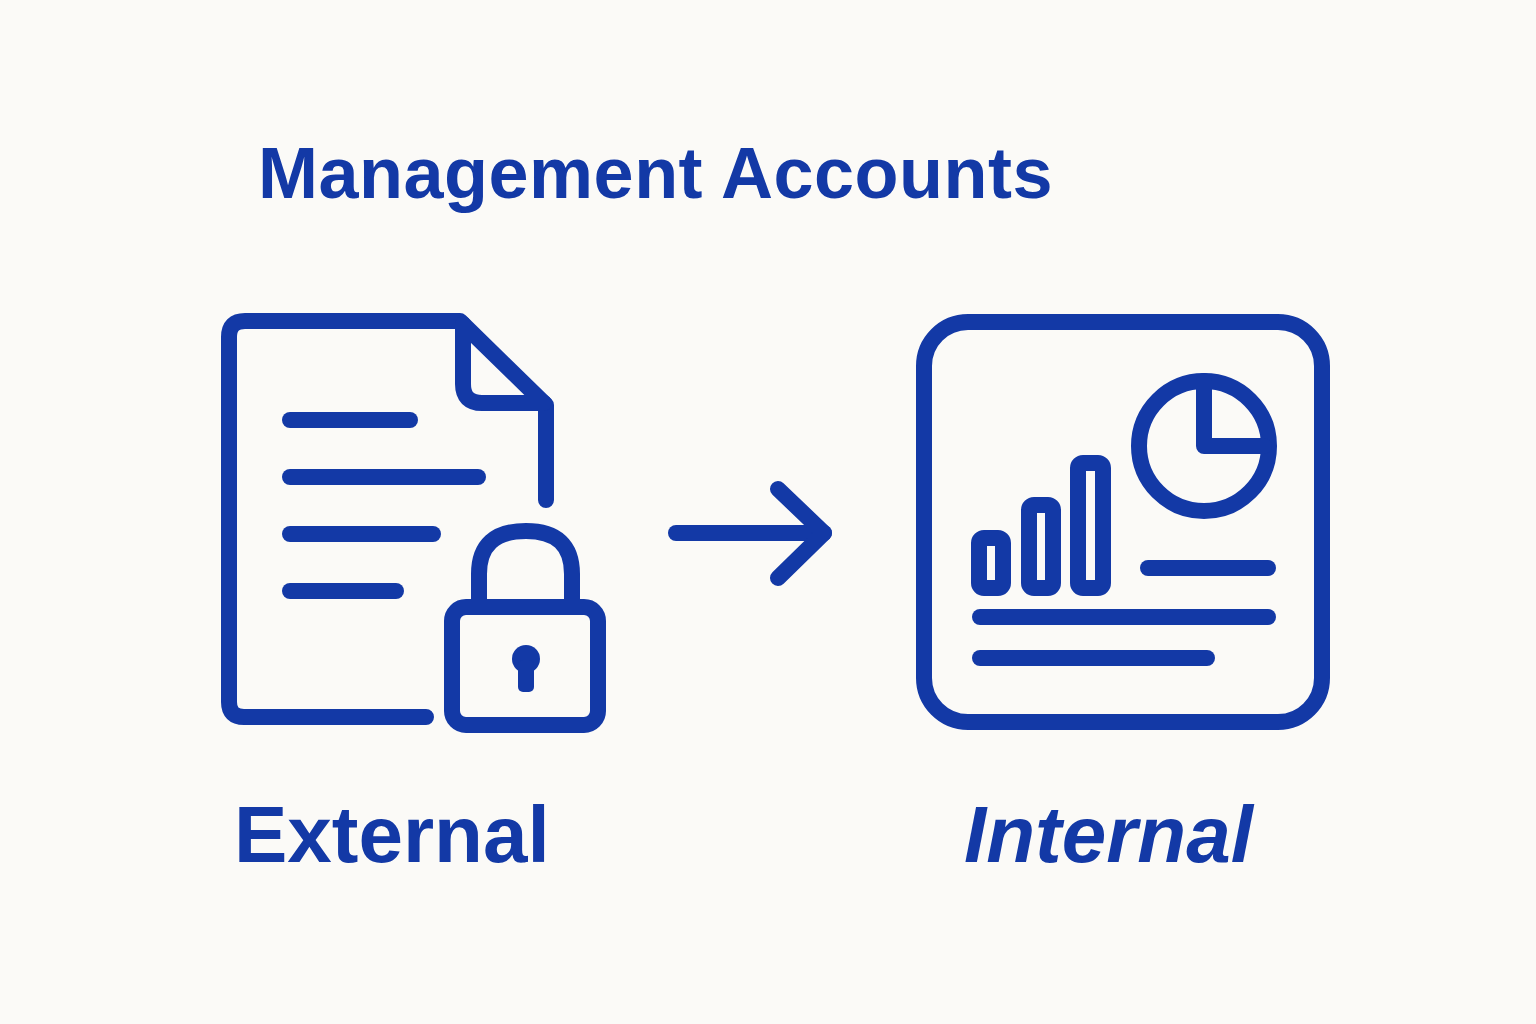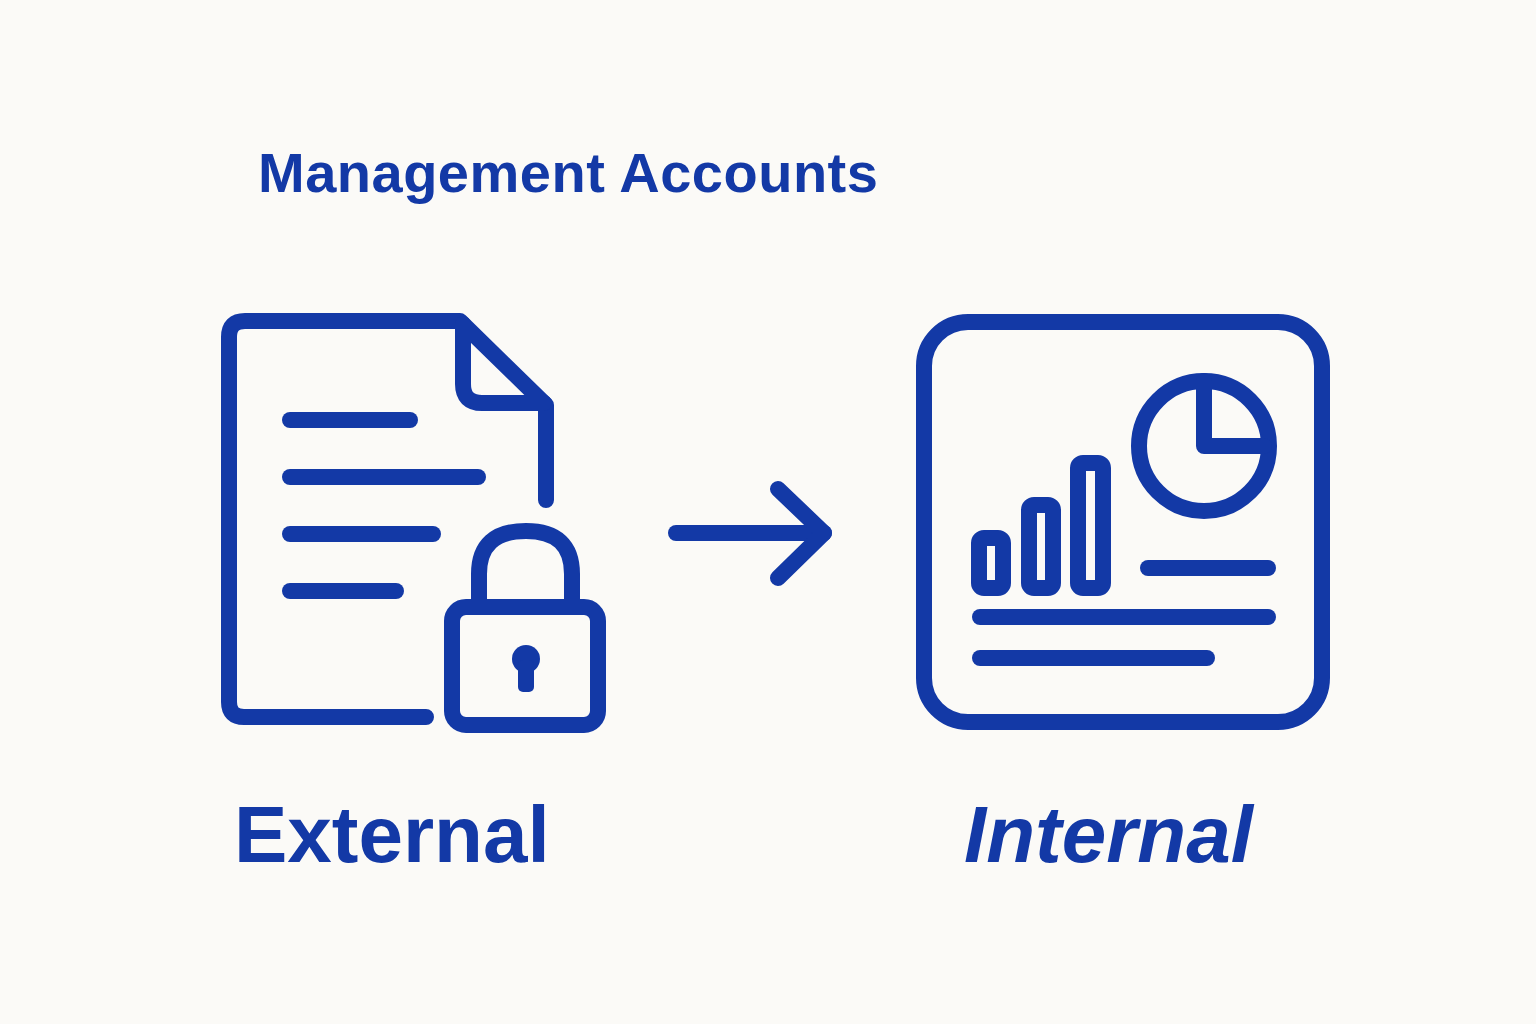--- a/index.html
+++ b/index.html
@@ -4,21 +4,21 @@
 <style>
   html, body { margin: 0; padding: 0; }
   body {
     width: 1536px; height: 1024px; background: #fbfaf7;
     position: relative; overflow: hidden;
     font-family: "Liberation Sans", "DejaVu Sans", sans-serif;
     color: #1339a6;
   }
   .title {
     position: absolute; left: 258px; top: 118px; width: 1000px;
-    font-size: 56px; font-weight: bold; letter-spacing: 0.5px;
+    font-size: 72px; font-weight: bold; letter-spacing: 0.5px;
     line-height: 110px; white-space: nowrap;
   }
   .label {
     position: absolute; font-size: 80px; font-weight: bold; line-height: 90px; white-space: nowrap;
   }
   .label-external { left: 234px; top: 790px; }
   .label-internal { left: 964px; top: 790px; font-style: italic; }
   svg { position: absolute; overflow: visible; }
 </style>
 </head>

